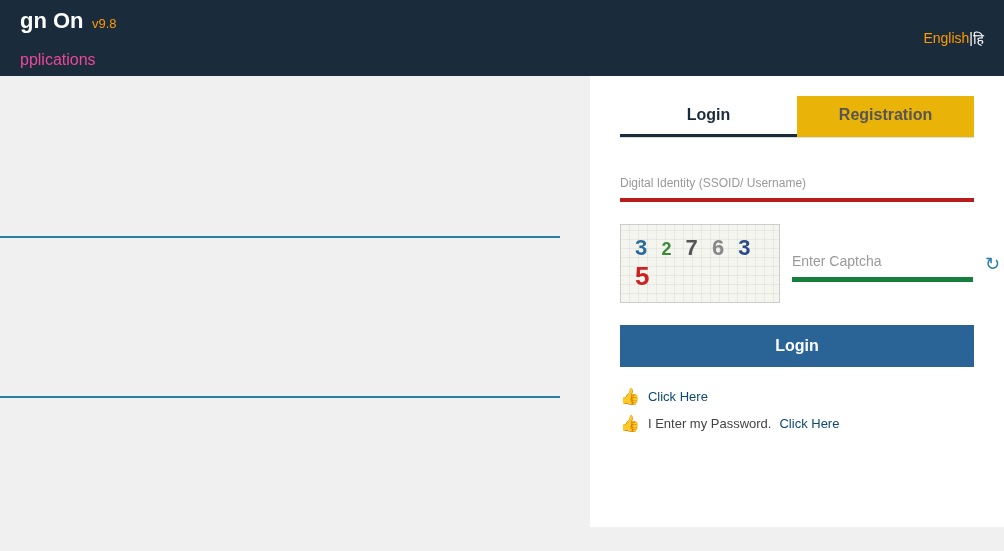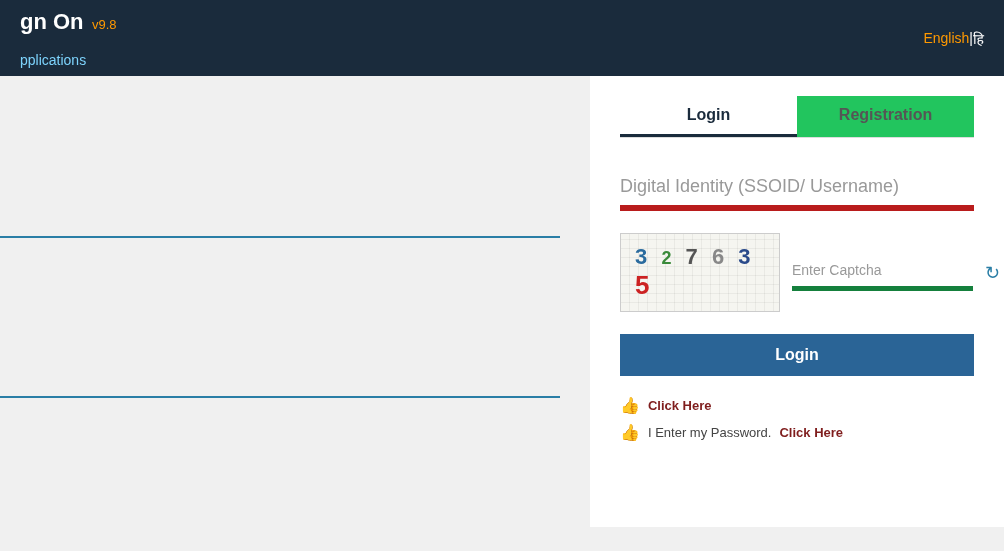--- a/index.html
+++ b/index.html
@@ -75,34 +75,34 @@
       cursor: pointer;
       font-size: 16px;
       font-weight: 600;
       color: #333;
     }
     .tab.active {
       border-bottom: 3px solid #1a2b3c;
       color: #1a2b3c;
     }
     .tab.inactive {
-      background: #22c55e;
+      background: #eab308;
       color: #555;
     }
 
     
     .form-group {
       margin-bottom: 22px;
     }
     .form-input {
       width: 100%;
       border: none;
-      border-bottom: 6px solid #b91c1c;
+      border-bottom: 4px solid #b91c1c;
       padding: 8px 0;
-      font-size: 18px;
+      font-size: 12px;
       color: #333;
       background: transparent;
       outline: none;
     }
     .form-input::placeholder {
       color: #999;
     }
 
     
     .captcha-row {
@@ -177,38 +177,38 @@
     
     .help-link {
       display: flex;
       align-items: center;
       gap: 8px;
       margin-bottom: 8px;
       font-size: 13px;
       color: #444;
     }
     .help-link a {
-      color: #7f1d1d;
-      font-weight: bold;
+      color: #0c4a6e;
+      font-weight: normal;
       text-decoration: none;
     }
     .help-icon {
       font-size: 16px;
     }
   </style>
 </head>
 <body>
 
 <div class="header">
   <div class="header-title">
     <div>
       <span style="color:#ffffff;font-size:22px;font-weight:bold;">gn On</span>
       <span style="color:#ff9900;font-size:13px;margin-left:4px;">v9.8</span>
     </div>
-    <div style="color:#7dd3fc;font-size:14px;margin-top:17px;">pplications</div>
+    <div style="color:#ec4899;font-size:16px;margin-top:17px;">pplications</div>
   </div>
   <div style="display:flex;align-items:center;">
     <span style="color:#ff9900;font-size:14px;cursor:pointer;">English</span>
     <span style="color:#ffffff;font-size:14px;">|</span>
     <span style="color:#ffffff;font-size:14px;cursor:pointer;">हि</span>
   </div>
 </div>
 
 <div class="main-container">
 

